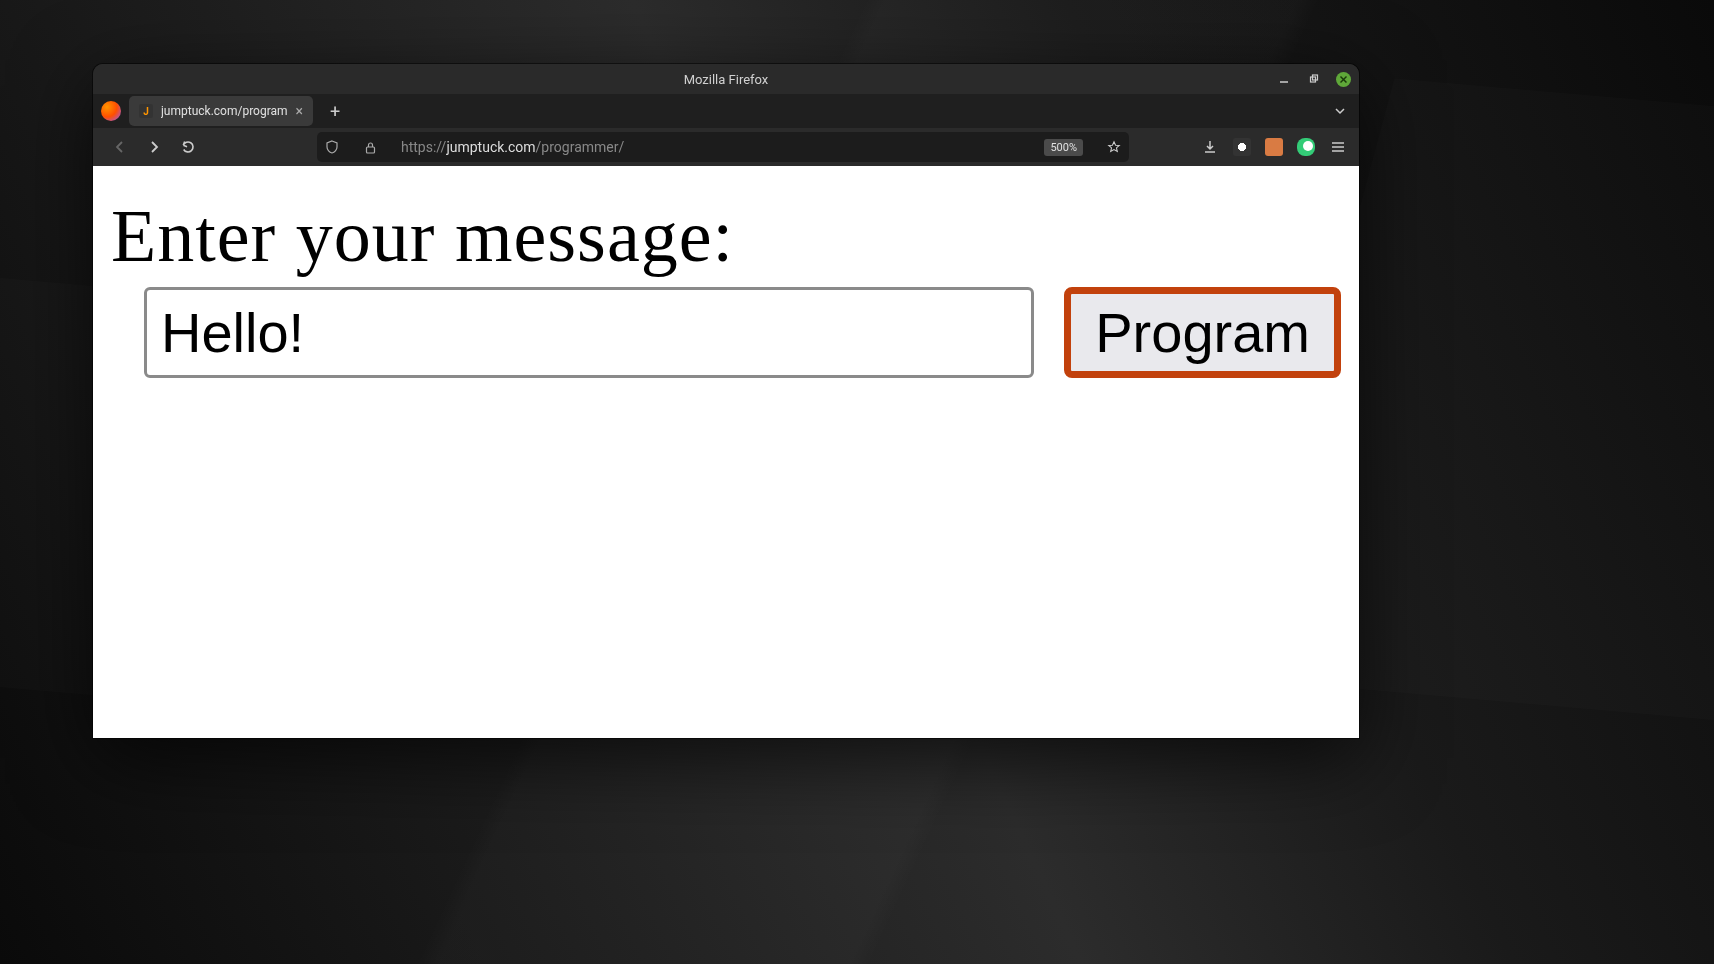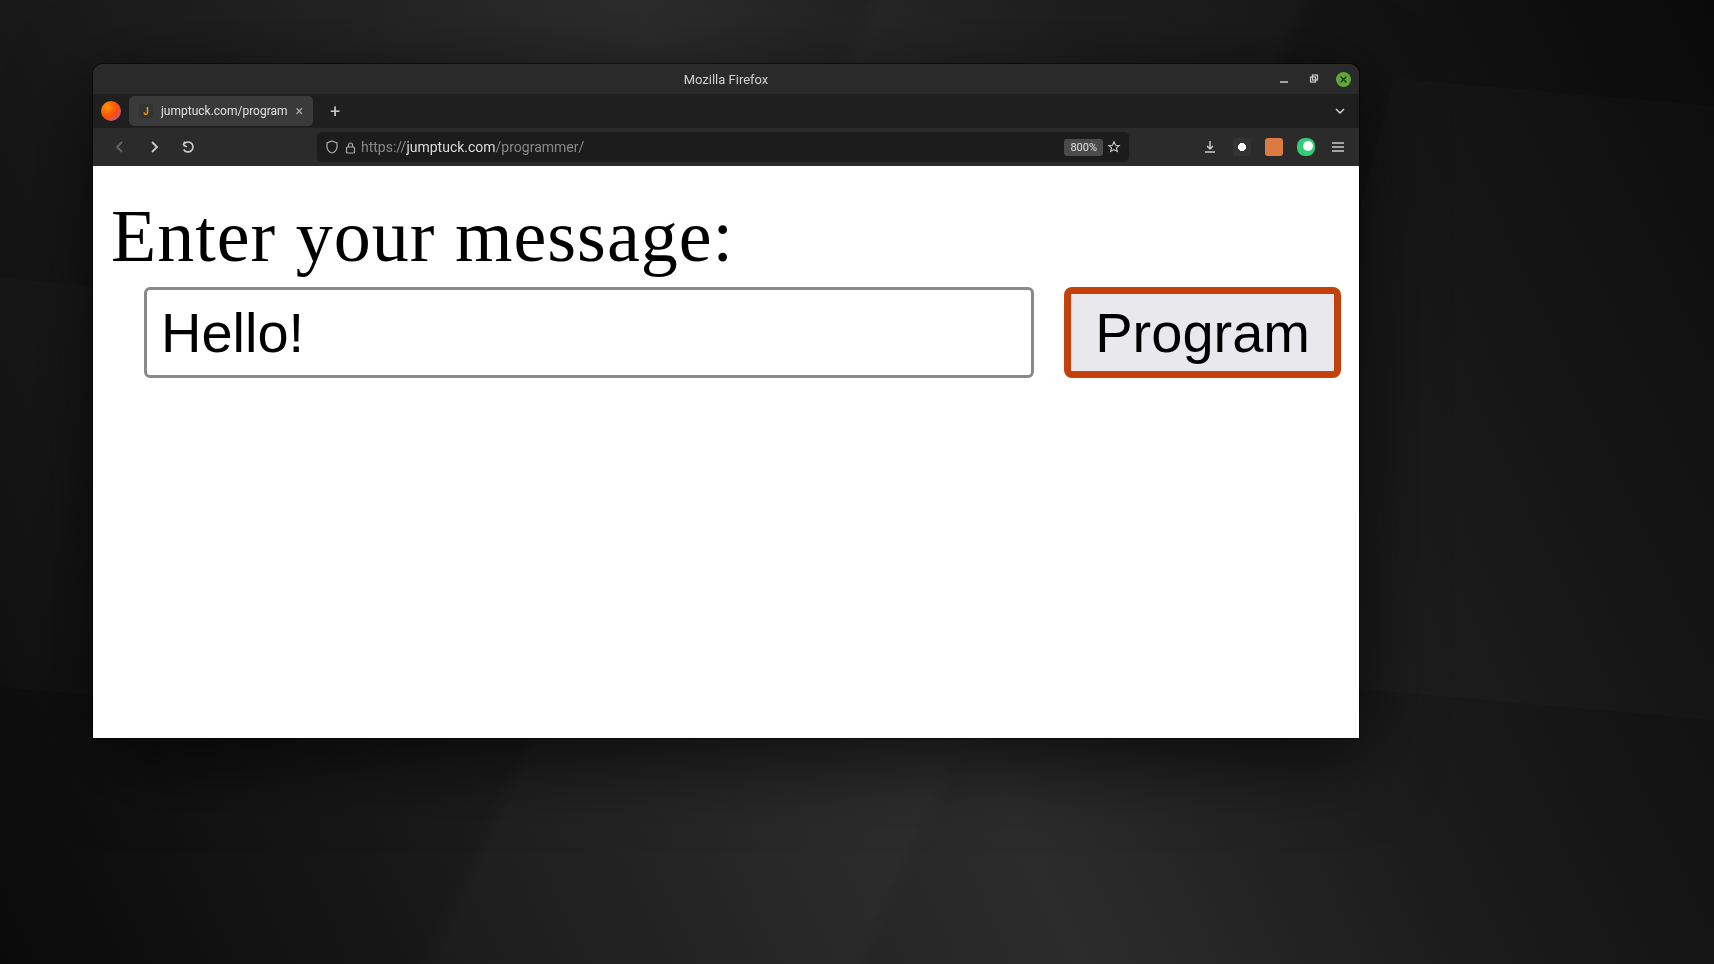--- a/index.html
+++ b/index.html
@@ -146,21 +146,21 @@
     .urlbar {
       flex: 0 0 auto;
       margin-left: 110px;
       width: 812px;
       height: 30px;
       background: #1c1c1c;
       border-radius: 5px;
       display: flex;
       align-items: center;
       padding: 0 8px;
-      gap: 4px;
+      gap: 24px;
       color: #aaa;
       font-size: 14px;
     }
     .url-icon { width: 14px; height: 14px; display: flex; align-items: center; justify-content: center; }
     .url-text { flex: 1; white-space: nowrap; overflow: hidden; }
     .url-text .prot { color: #888; }
     .url-text .host { color: #ddd; }
     .url-text .path { color: #888; }
     .zoom-badge {
       background: #4b4b4b;
@@ -302,21 +302,21 @@
       </span>
       <span class="url-icon">
         <svg width="13" height="13" viewBox="0 0 13 13">
             <rect x="2.5" y="6" width="8" height="6" rx="1" fill="none" stroke="#aaa" stroke-width="1.2"></rect>
             <path d="M4.5 6 V4 a2 2 0 0 1 4 0 V6" fill="none" stroke="#aaa" stroke-width="1.2"></path>
           </svg>
       </span>
       <span class="url-text">
         <span class="prot">https://</span><span class="host">jumptuck.com</span><span class="path">/programmer/</span>
       </span>
-      <span class="zoom-badge">800%</span>
+      <span class="zoom-badge">500%</span>
       <span class="url-icon">
         <svg width="16" height="16" viewBox="0 0 16 16">
             <path d="M8 2 L9.8 6 L14 6.3 L10.8 9 L11.8 13.2 L8 11 L4.2 13.2 L5.2 9 L2 6.3 L6.2 6 Z" fill="none" stroke="#ccc" stroke-width="1.2"></path>
           </svg>
       </span>
     </div>
 
     <div class="toolbar-right">
       <div class="tb-icon">
         <svg width="16" height="16" viewBox="0 0 16 16">

